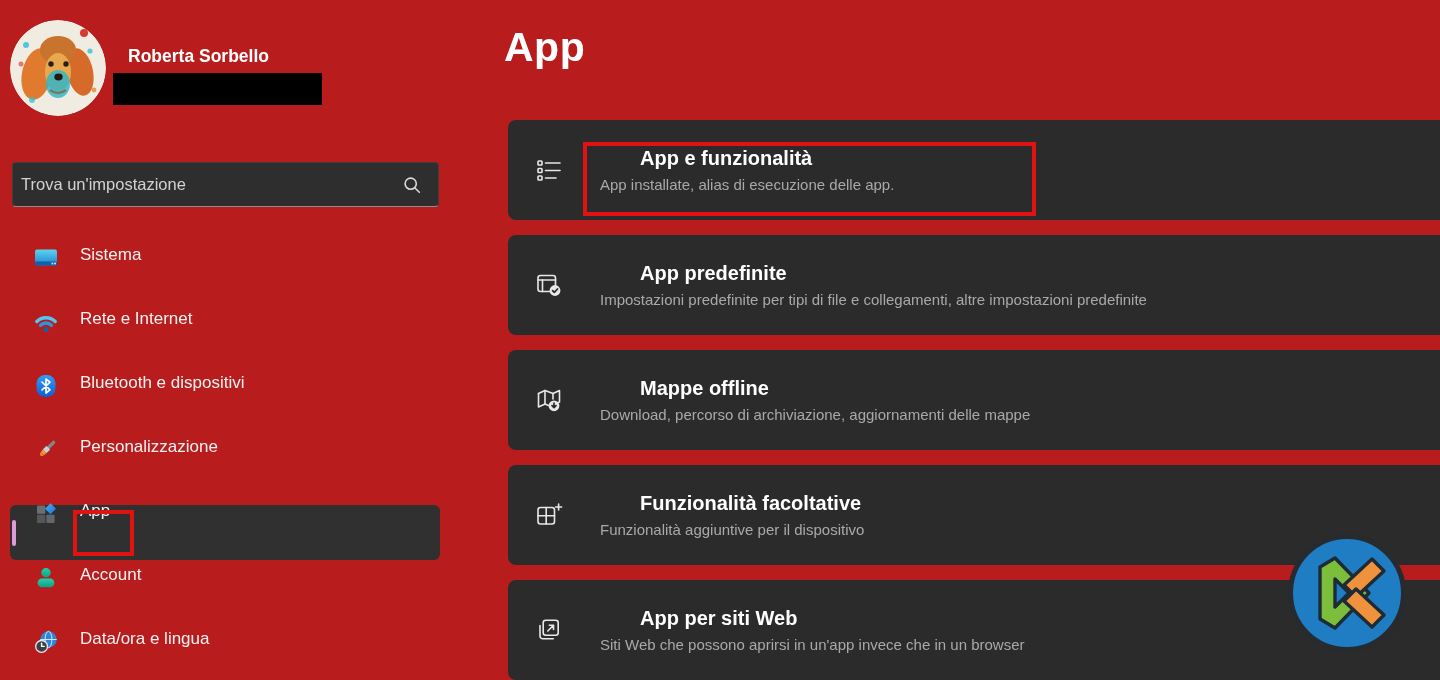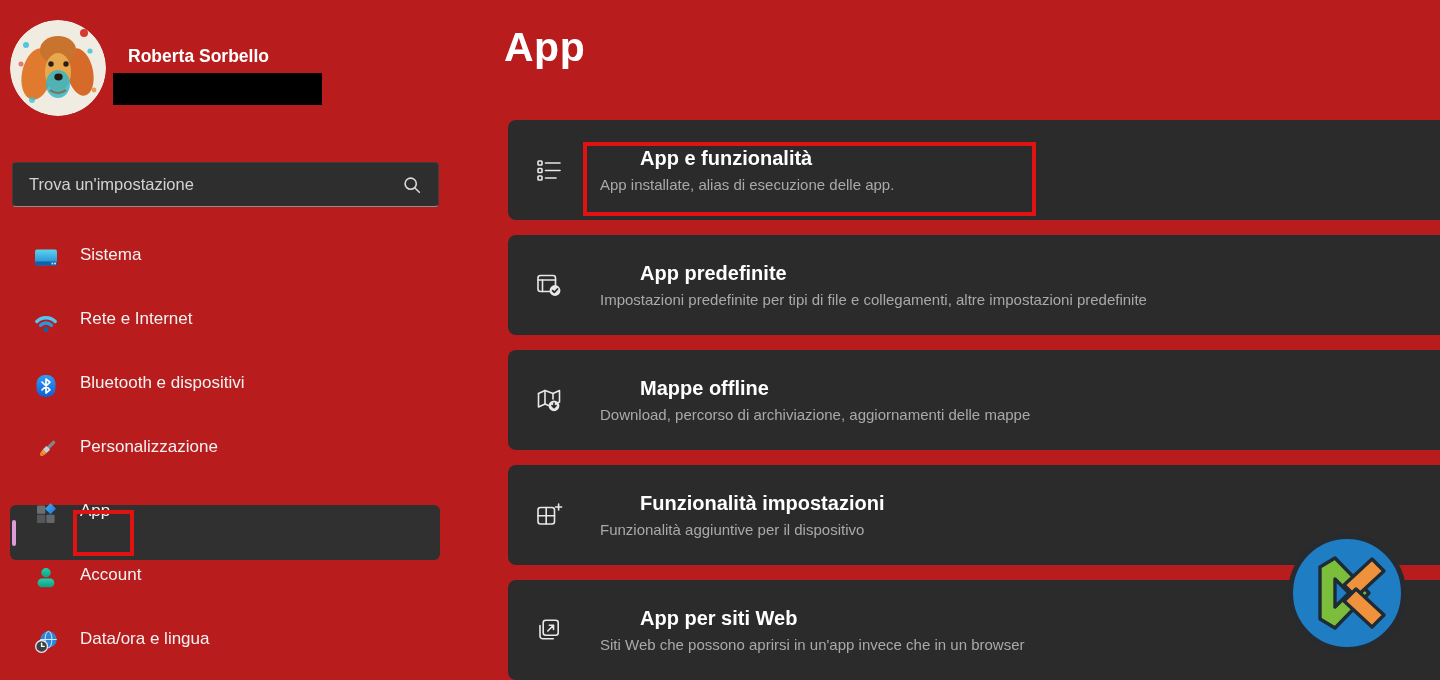--- a/index.html
+++ b/index.html
@@ -19,21 +19,21 @@
   .profile-name { position:absolute; left:128px; top:46px; font-size:17.5px; font-weight:700; color:#fff; }
   .redaction { position:absolute; left:113px; top:73px; width:209px; height:32px; background:#000; }
   .searchbox {
     position:absolute; left:12px; top:162px; width:427px; height:45px;
     background:#2e2e2e; border:1px solid #3d3d3d; border-bottom:1px solid #8f8f8f;
     border-radius:4px; display:flex; align-items:center;
   }
   .searchbox input {
     flex:1; background:transparent; border:none; outline:none;
     font-family:"Liberation Sans", sans-serif;
-    font-size:16.5px; color:#e8e8e8; padding:0 0 0 16px;
+    font-size:16.5px; color:#e8e8e8; padding:0 0 0 8px;
   }
   .searchbox input::placeholder { color:#d2d2d2; opacity:1; }
   .search-icon { width:20px; height:20px; margin-right:16px; flex:0 0 auto; }
   .nav { position:absolute; left:0; top:245px; width:470px; }
   .nav-item { position:relative; height:64px; display:flex; align-items:flex-start; cursor:default; }
   .nav-sel-bg {
     position:absolute; left:10px; top:4px; width:430px; height:55px;
     background:#303030; border-radius:6px;
   }
   .nav-pill {
@@ -277,21 +277,21 @@
       <svg class="row-ico" viewBox="0 0 30 30">
         <g stroke="#e8e8e8" stroke-width="1.6" fill="none" stroke-linecap="round">
           <rect x="4" y="7.5" width="16.5" height="16.5" rx="2.5"></rect>
           <line x1="12.2" y1="7.5" x2="12.2" y2="24"></line>
           <line x1="4" y1="15.7" x2="20.5" y2="15.7"></line>
           <line x1="24.6" y1="4" x2="24.6" y2="10"></line>
           <line x1="21.6" y1="7" x2="27.6" y2="7"></line>
         </g>
       </svg>
       <div class="row-text">
-        <div class="row-title">Funzionalità impostazioni</div>
+        <div class="row-title">Funzionalità facoltative</div>
         <div class="row-sub">Funzionalità aggiuntive per il dispositivo</div>
       </div>
     </div>
 
     <div class="row-card">
       <svg class="row-ico" viewBox="0 0 30 30">
         <g stroke="#e8e8e8" stroke-width="1.6" fill="none" stroke-linecap="round" stroke-linejoin="round">
           <path d="M6 10.5 v10.5 a2.8 2.8 0 0 0 2.8 2.8 h10.5"></path>
           <rect x="9.2" y="5.2" width="15" height="15" rx="2.5"></rect>
           <path d="M13.8 16 L19.5 10.2 M15.3 10.2 h4.2 v4.2"></path>

